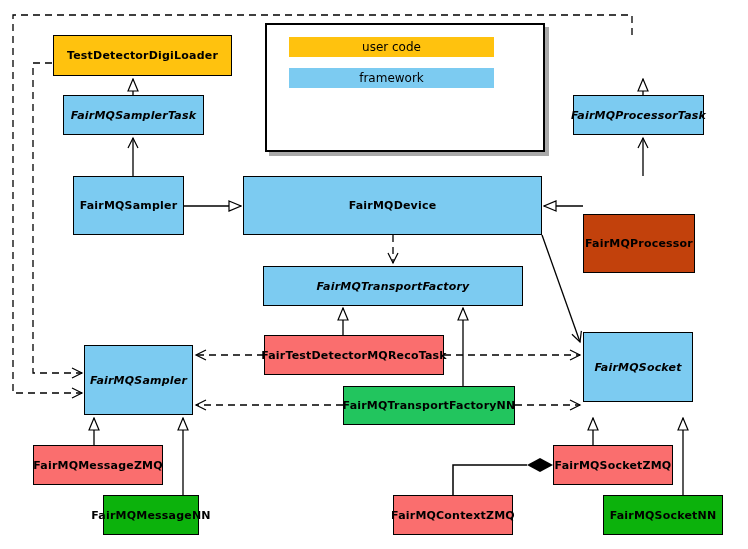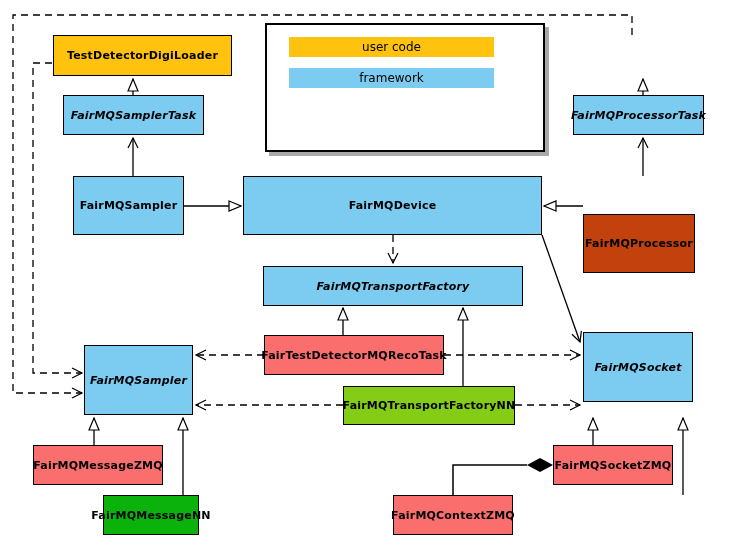--- a/index.html
+++ b/index.html
@@ -95,28 +95,29 @@
   <div class="node" style="left: 73px; top: 176px; width: 111px; height: 59px; background: rgb(124, 203, 241);">FairMQSampler</div>
 
   <div class="node" style="left: 243px; top: 176px; width: 299px; height: 59px; background: rgb(124, 203, 241);">FairMQDevice</div>
 
   <div class="node" style="left: 583px; top: 176px; width: 112px; height: 59px; background: #c2410c; margin-top: 38px;">FairMQProcessor</div>
 
   <div class="node abstract" style="left: 263px; top: 266px; width: 260px; height: 40px; background: rgb(124, 203, 241);">FairMQTransportFactory</div>
 
   <div class="node" style="left: 264px; top: 335px; width: 180px; height: 40px; background: rgb(250, 110, 110);">FairTestDetectorMQRecoTask</div>
 
-  <div class="node" style="left: 343px; top: 386px; width: 172px; height: 39px; background: #84cc16;">FairMQTransportFactoryNN</div>
+  <div class="node" style="left: 343px; top: 386px; width: 172px; height: 39px; background: #22c55e;">FairMQTransportFactoryNN</div>
 
   <div class="node abstract" style="left: 84px; top: 345px; width: 109px; height: 70px; background: rgb(124, 203, 241);">FairMQSampler</div>
 
   <div class="node abstract" style="left: 583px; top: 332px; width: 110px; height: 70px; background: rgb(124, 203, 241);">FairMQSocket</div>
 
   <div class="node" style="left: 33px; top: 445px; width: 130px; height: 40px; background: rgb(250, 110, 110);">FairMQMessageZMQ</div>
 
   <div class="node" style="left: 103px; top: 495px; width: 96px; height: 40px; background: rgb(12, 178, 12);">FairMQMessageNN</div>
 
   <div class="node" style="left: 553px; top: 445px; width: 120px; height: 40px; background: rgb(250, 110, 110);">FairMQSocketZMQ</div>
 
+  <div class="node" style="left: 603px; top: 495px; width: 120px; height: 40px; background: rgb(12, 178, 12);">FairMQSocketNN</div>
 
   <div class="node" style="left: 393px; top: 495px; width: 120px; height: 40px; background: rgb(250, 110, 110);">FairMQContextZMQ</div>
 
 </div>
 
 </body></html>

